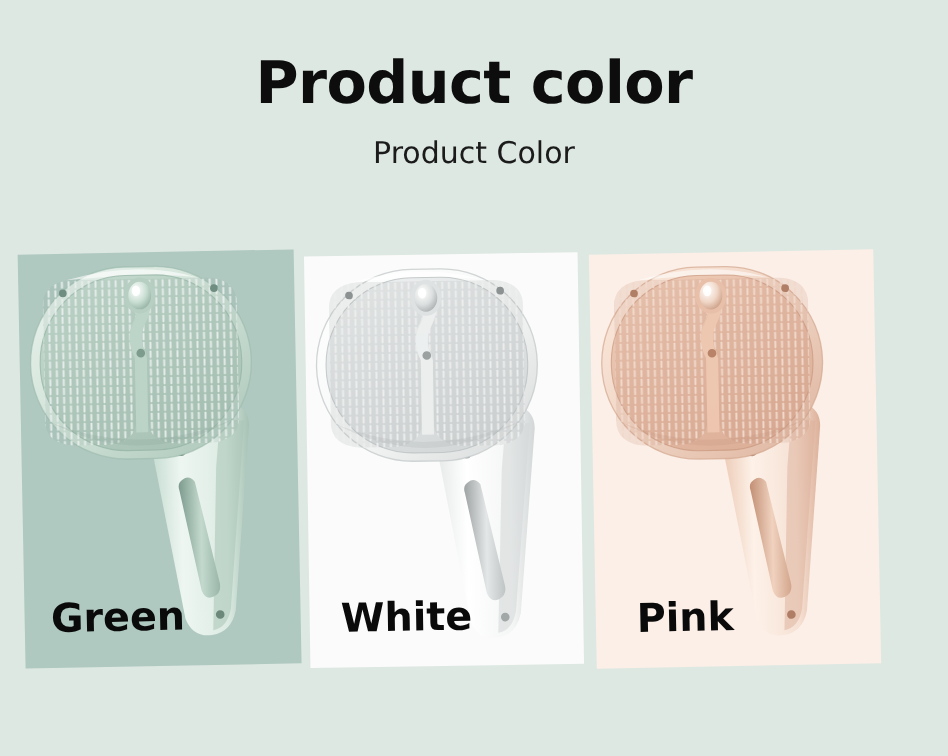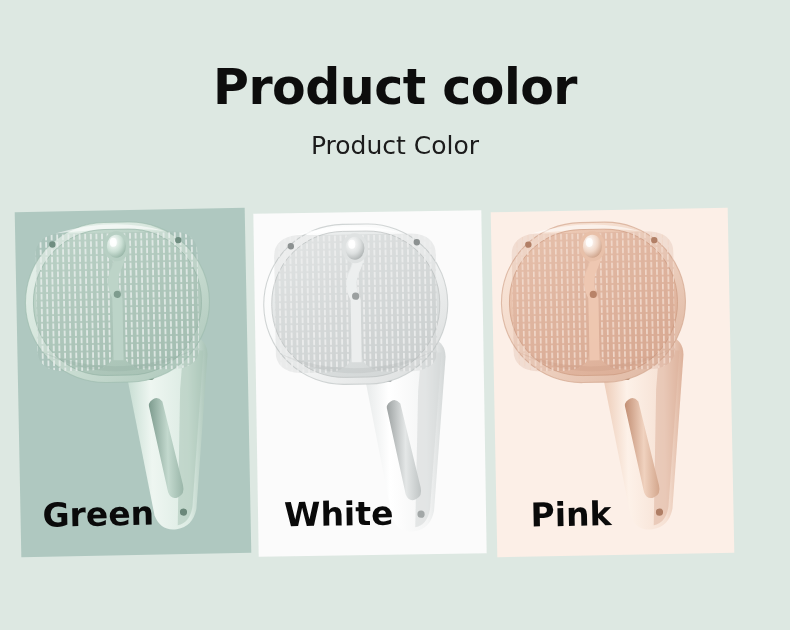--- a/index.html
+++ b/index.html
@@ -20,21 +20,21 @@
     position: relative;
     width: 790px;
     height: 630px;
     background: #dde8e2;
     overflow: hidden;
   }
 
   
   .heading-block {
     position: absolute;
-    top: 18px;
+    top: 0;
     left: 0;
     width: 790px;
     text-align: center;
   }
   .title {
     margin: 0;
     padding-top: 44px;
     font-size: 49px;
     font-weight: 700;
     letter-spacing: -0.5px;

